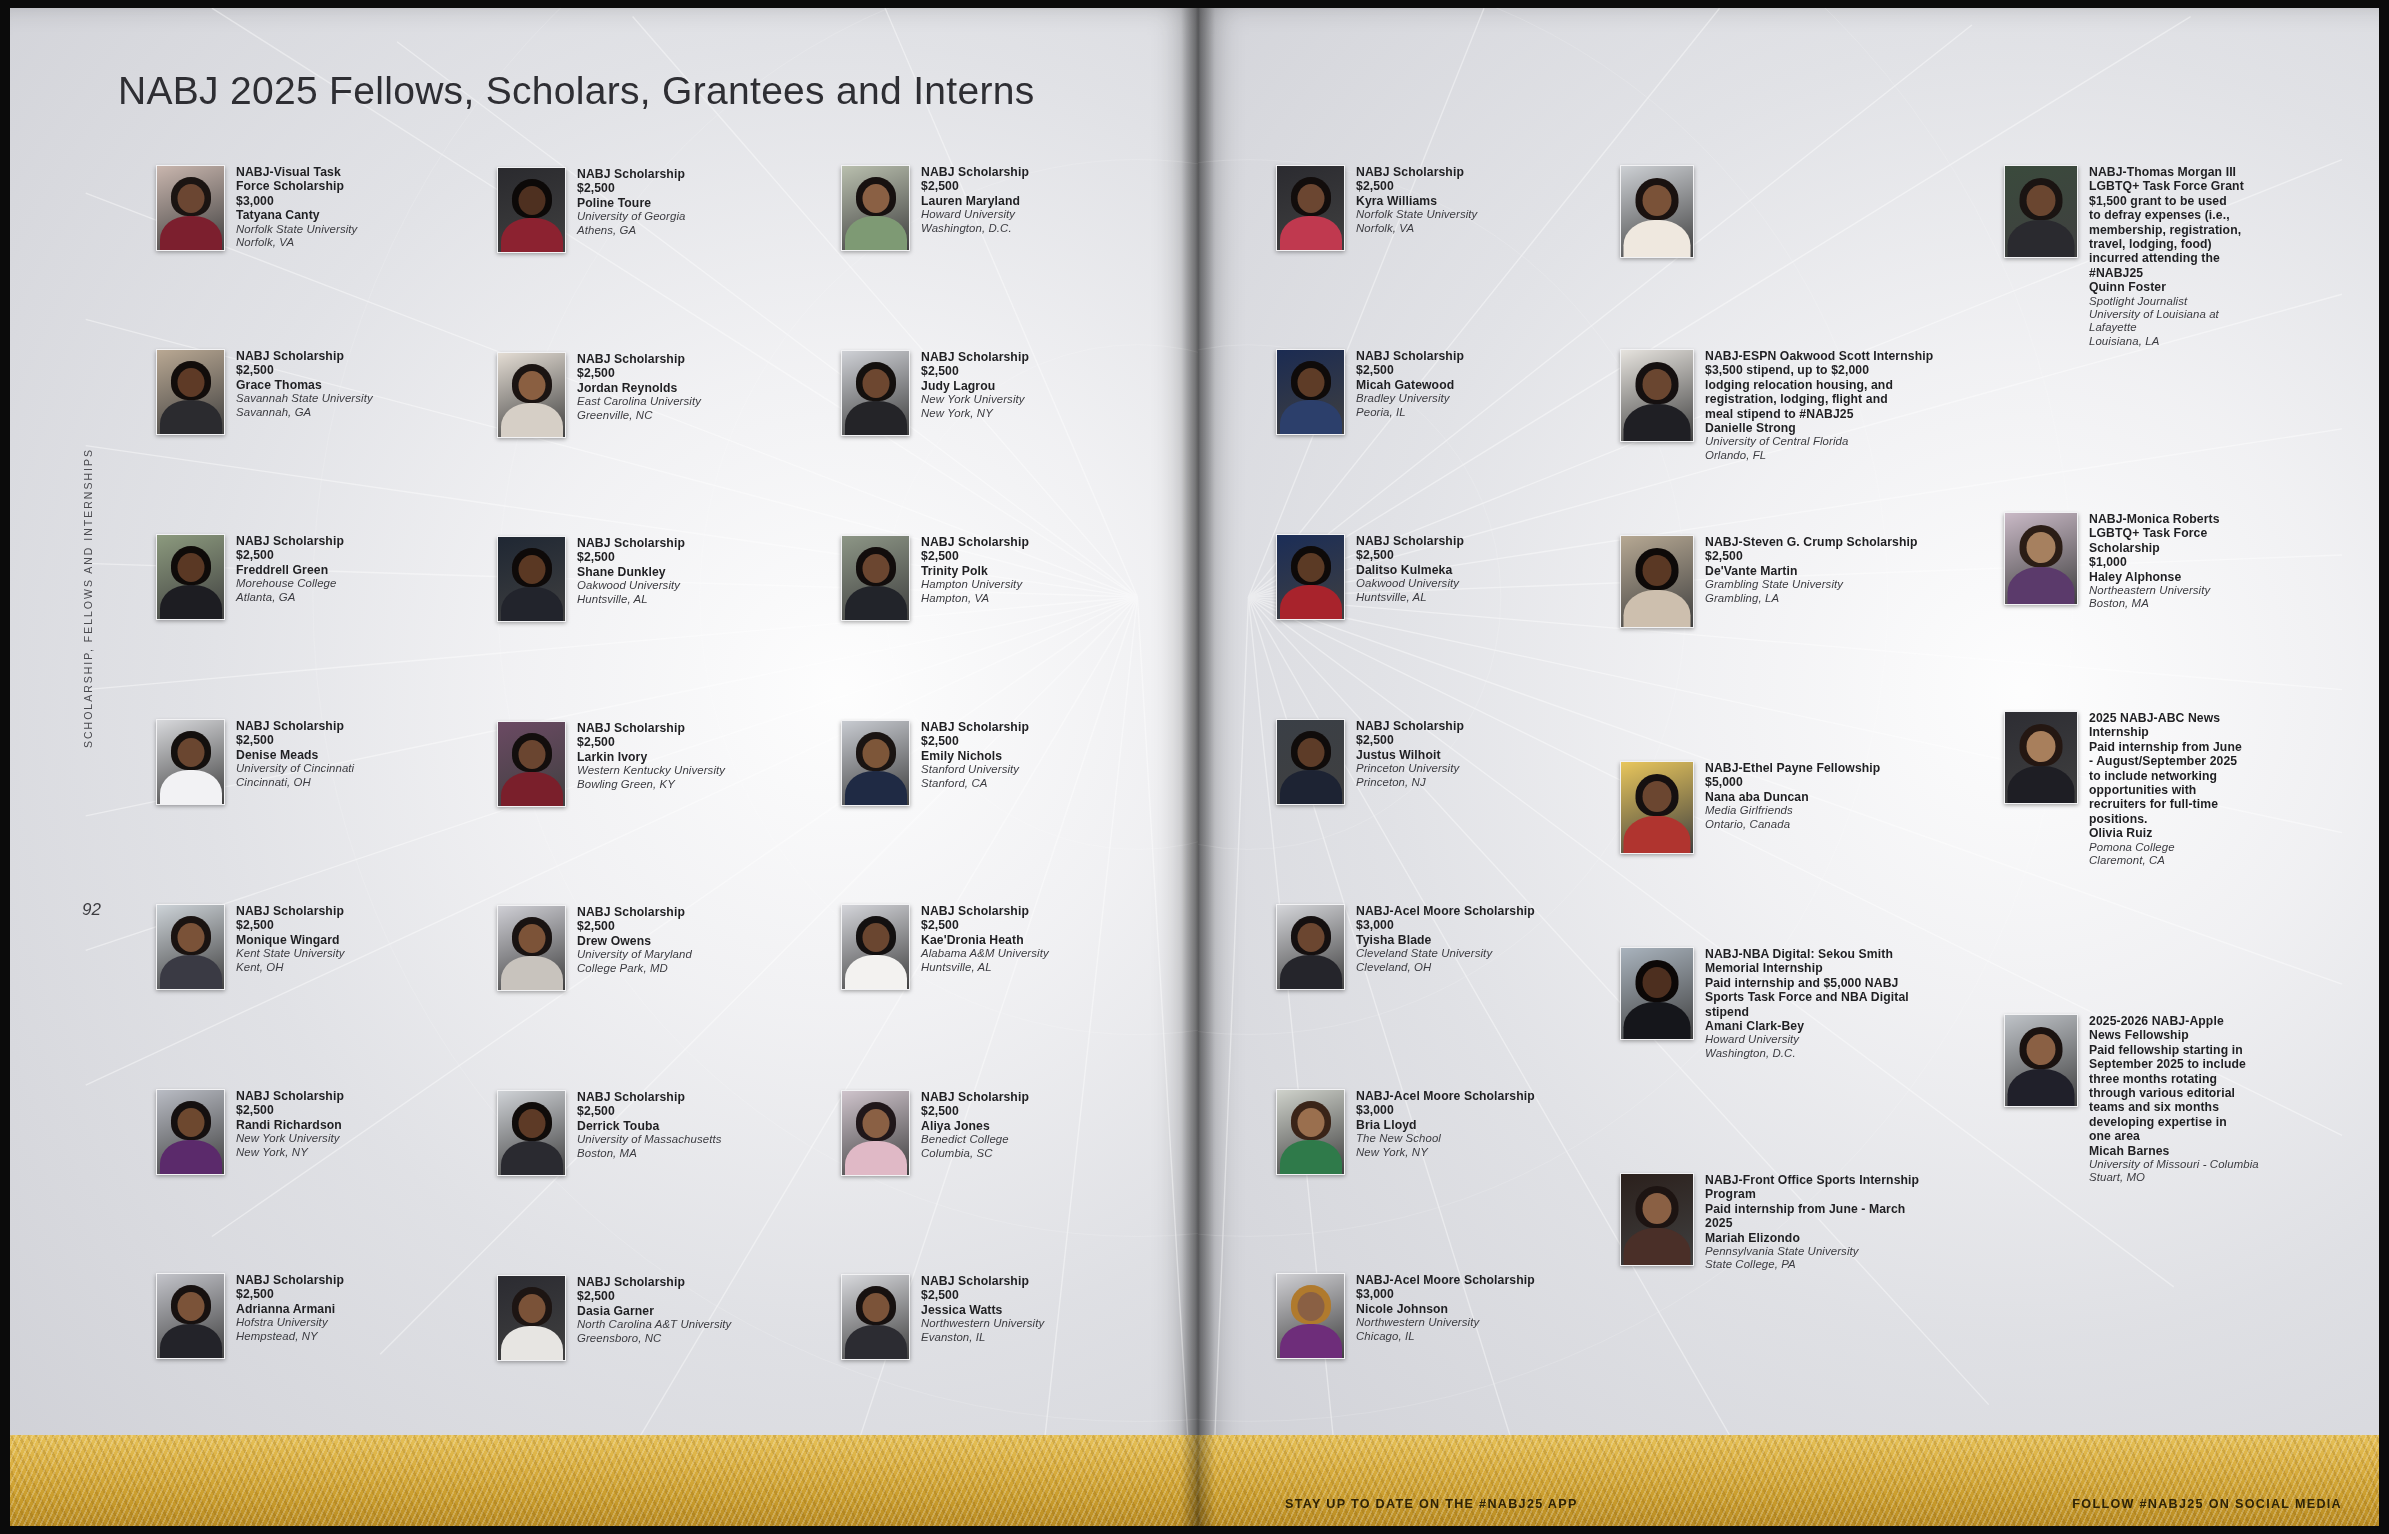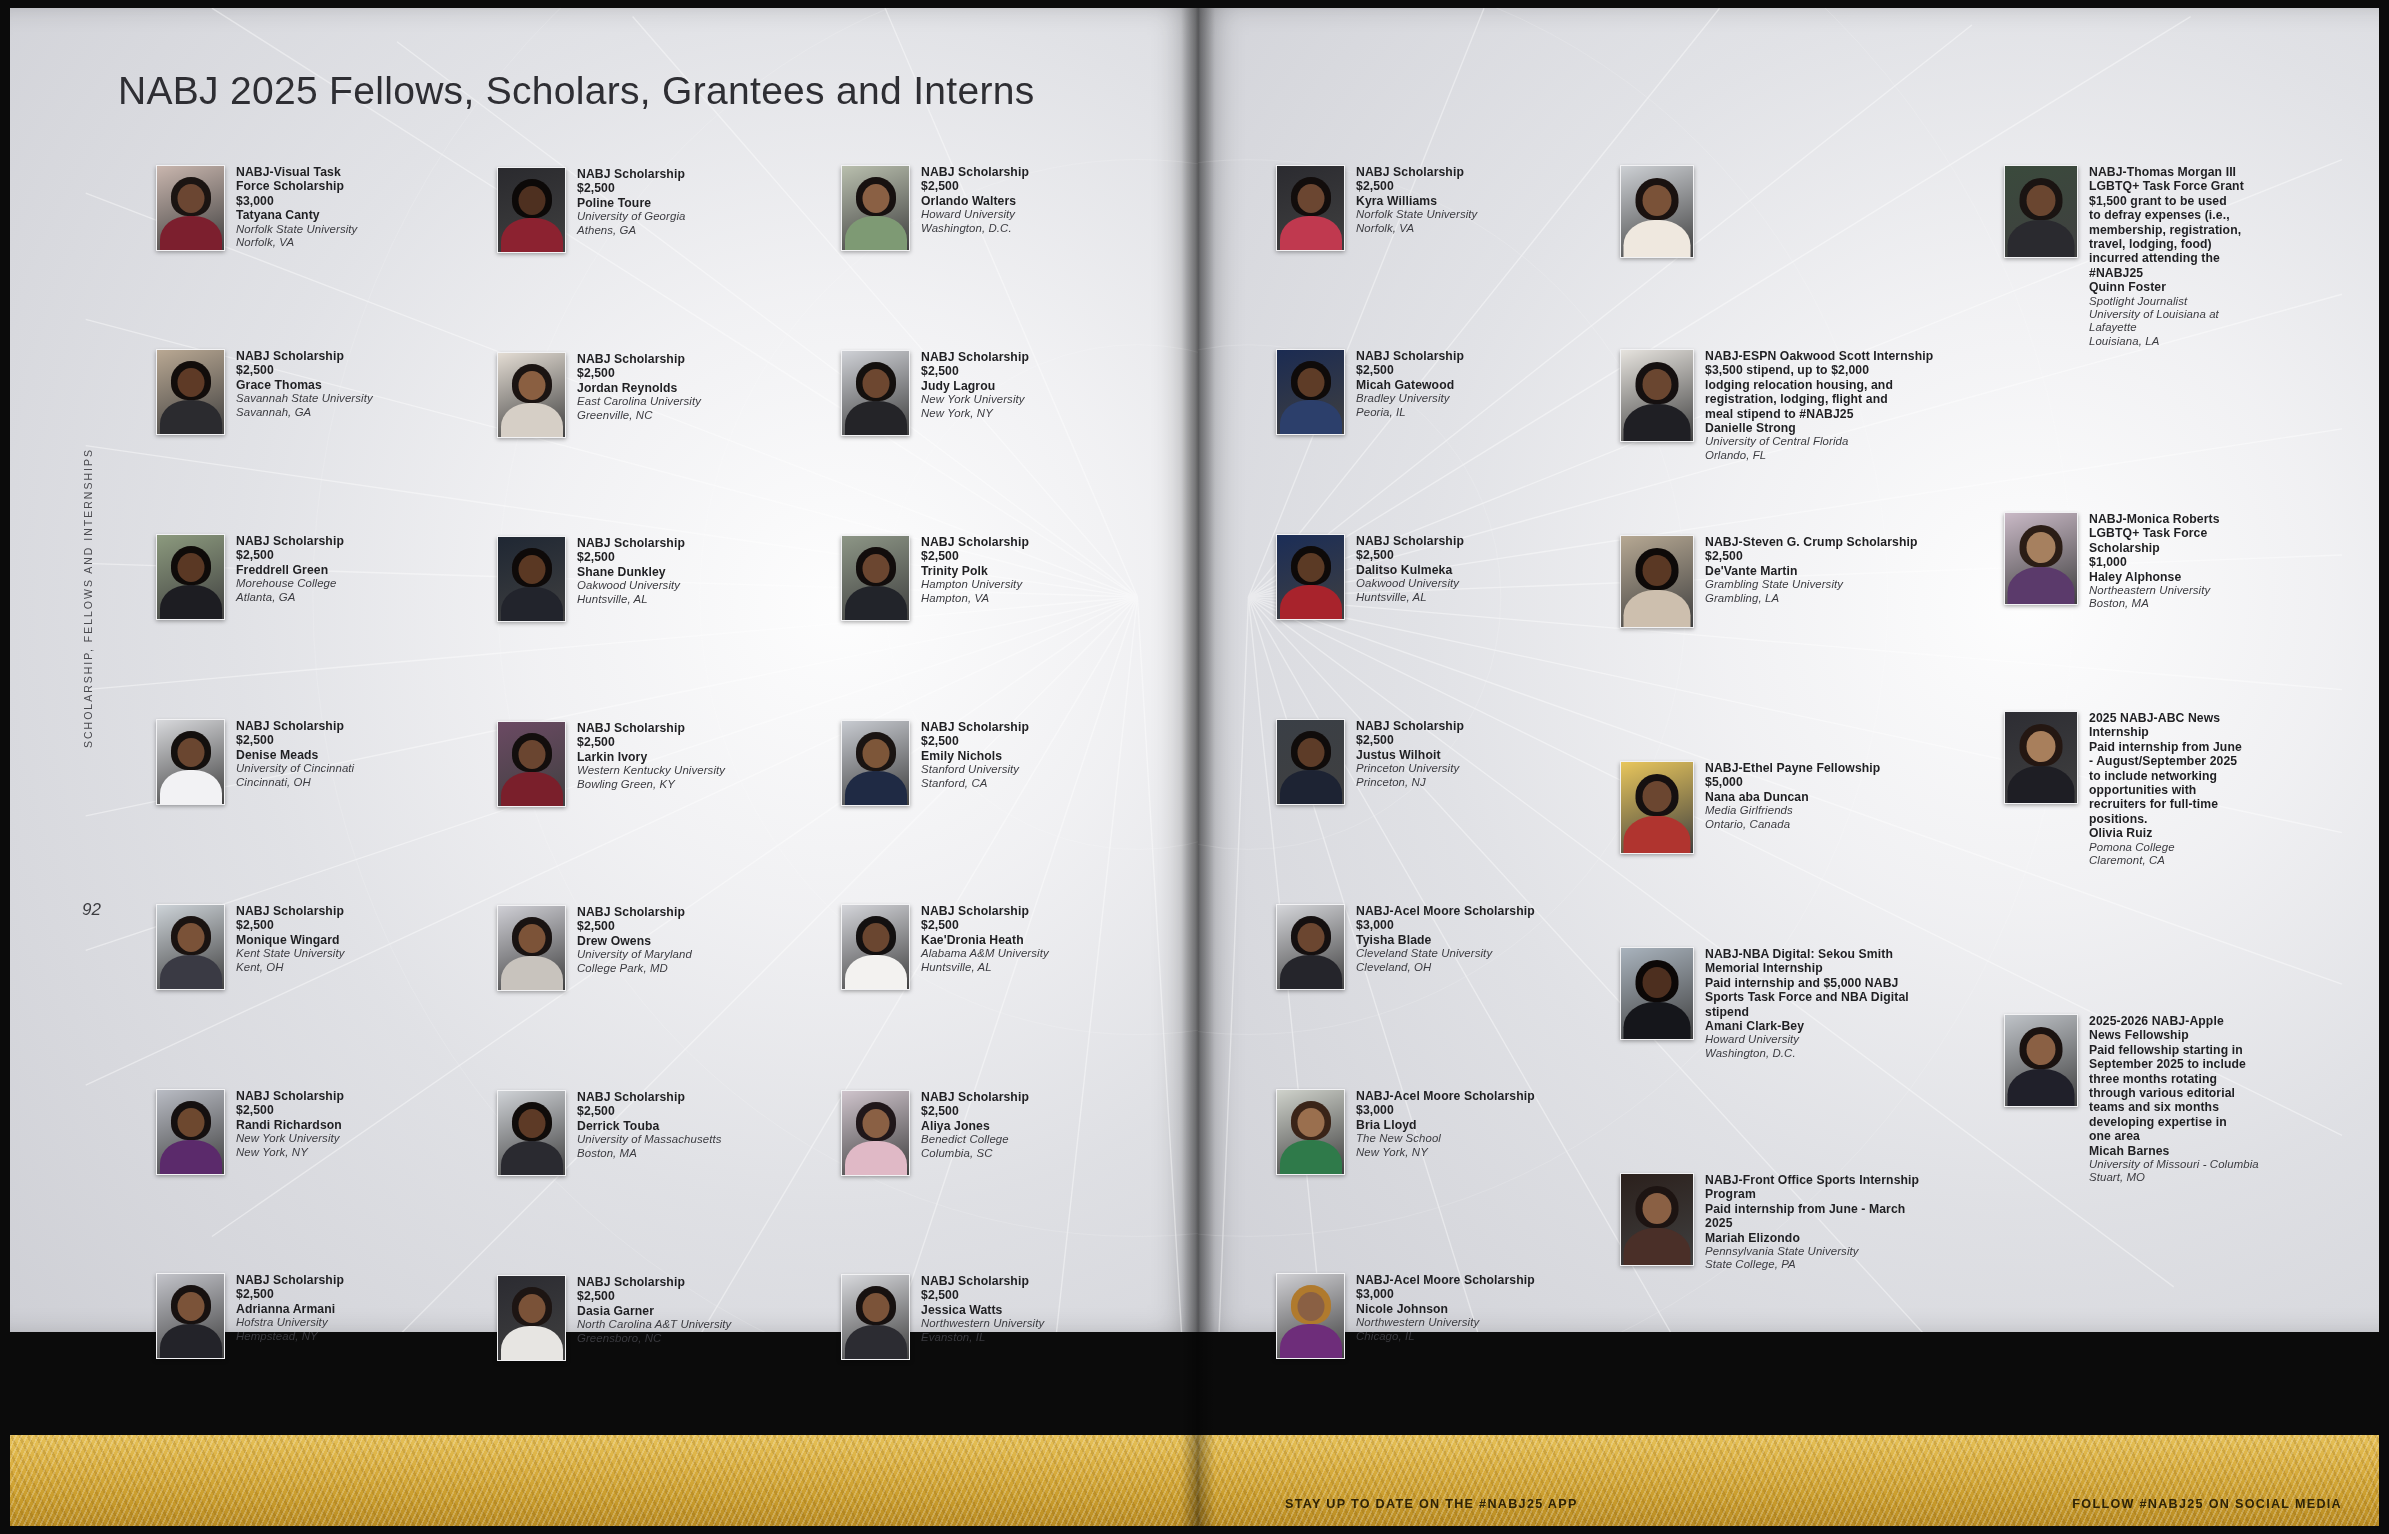--- a/index.html
+++ b/index.html
@@ -15,21 +15,21 @@
   }
   .spread {
     position: relative;
     width: 2389px;
     height: 1535px;
     background: #0b0b0b;
   }
   .page {
     position: absolute;
     top: 8.4px;
-    height: 1324px;
+    height: 1518px;
     overflow: hidden;
     background:
       radial-gradient(circle at 70% 45%, rgba(255,255,255,0.95) 0%, rgba(243,243,245,0.9) 28%, rgba(225,226,230,0.85) 55%, rgba(205,206,212,0.9) 100%),
       linear-gradient(135deg, #e9eaee 0%, #dcdde2 50%, #cfd0d6 100%);
   }
   .page.left {
     left: 10px;
     width: 1188px;
     box-shadow: inset -23.6px 0 35px -15px rgba(0,0,0,0.45);
   }
@@ -460,21 +460,21 @@
       <div class="entry" style="left: 841px; top: 165px;">
         <div class="photo" style="width: 67px; height: 84px;">
           <div class="pg" style="background: linear-gradient(160deg, rgb(185, 191, 174) 0%, rgba(0, 0, 0, 0.25) 100%);"></div>
           <div class="body" style="width: 62px; height: 39px; background: rgb(126, 154, 116);"></div>
           <div class="hair" style="width: 40px; height: 39px; top: 11px; background: rgb(23, 17, 16);"></div>
           <div class="face" style="width: 27px; height: 29px; top: 17.7px; background: rgb(138, 96, 68);"></div>
         </div>
         <div class="info">
           <div class="ln award">NABJ Scholarship</div>
           <div class="ln award">$2,500</div>
-          <div class="ln award">Orlando Walters</div>
+          <div class="ln award">Lauren Maryland</div>
           <div class="ln italic">Howard University</div>
           <div class="ln italic">Washington, D.C.</div>
         </div>
       </div>
       <div class="entry" style="left: 841px; top: 350px;">
         <div class="photo" style="width: 67px; height: 84px;">
           <div class="pg" style="background: linear-gradient(160deg, rgb(207, 209, 214) 0%, rgba(0, 0, 0, 0.25) 100%);"></div>
           <div class="body" style="width: 62px; height: 39px; background: rgb(36, 36, 40);"></div>
           <div class="hair" style="width: 40px; height: 39px; top: 11px; background: rgb(20, 16, 14);"></div>
           <div class="face" style="width: 27px; height: 29px; top: 17.7px; background: rgb(109, 71, 48);"></div>

